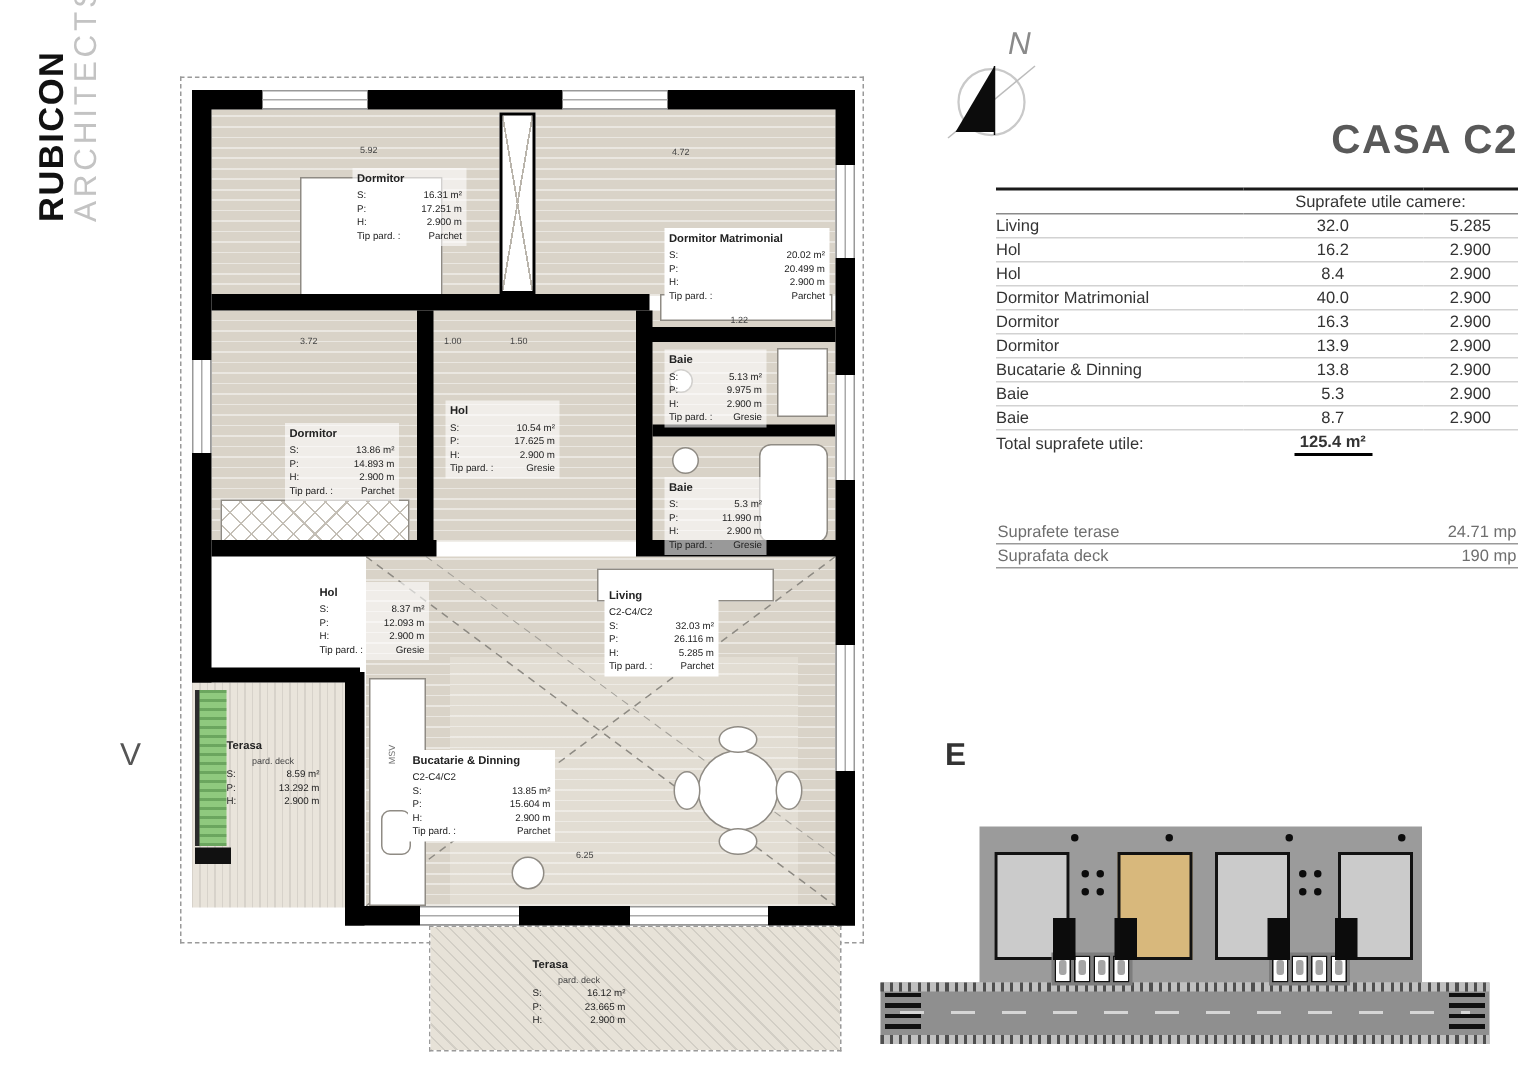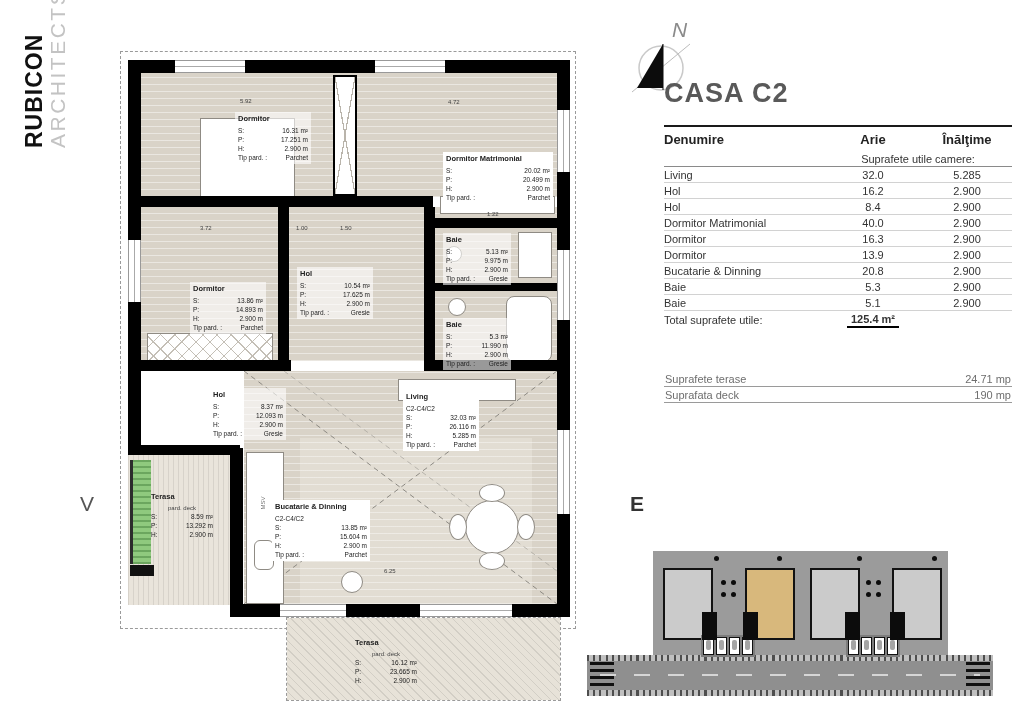--- a/index.html
+++ b/index.html
@@ -6,21 +6,21 @@
   html,body { width:1018px; height:720px; background:#fff; font-family:"Liberation Sans", sans-serif; overflow:hidden; }
   #stage { position:relative; width:1018px; height:720px; background:#fff; }
 
   
   #brand { position:absolute; left:22px; top:148px; transform:rotate(-90deg); transform-origin:0 0; white-space:nowrap; }
   #brand .l1 { font-size:23px; font-weight:800; letter-spacing:1px; color:#111; line-height:1.05; }
   #brand .l2 { font-size:21px; font-weight:400; letter-spacing:2.5px; color:#c3c3c3; line-height:1.1; }
 
   
   #panel { position:absolute; left:664px; top:78px; width:348px; }
-  #title { text-align:left; font-size:27px; font-weight:bold; color:#595959; letter-spacing:1px; }
+  #title { text-align:right; font-size:27px; font-weight:bold; color:#595959; letter-spacing:1px; }
   #subtitle { text-align:center; font-size:16.5px; font-weight:bold; color:#4a4a4a; margin-top:22px; letter-spacing:.2px; }
   #areatable { width:100%; border-collapse:collapse; margin-top:16px; border-top:2px solid #1a1a1a; }
   #areatable th { font-size:13px; font-weight:bold; color:#222; padding:5px 0 4px; }
   #areatable th.c1 { text-align:left; width:160px; }
   #areatable th.c2 { text-align:center; width:98px; }
   #areatable th.c3 { text-align:center; width:90px; }
   #areatable td { font-size:11px; color:#333; padding:1.5px 0; }
   tr.sub td { font-size:10px; color:#555; text-align:center; border-bottom:1px solid #8a8a8a; padding:2px 0 3px; }
   tr.datarow td { border-bottom:1px solid #d2d2d2; }
   tr.datarow td.n { text-align:left; }
@@ -392,25 +392,20 @@
   <div class="dim" style="left:296px;top:225px;">1.00</div>
   <div class="dim" style="left:340px;top:225px;">1.50</div>
   <div class="dim" style="left:384px;top:568px;">6.25</div>
   <div class="dim" style="left:487px;top:211px;">1.22</div>
 
   <div id="panel">
     <div id="title">CASA C2</div>
 
     <table id="areatable">
       <thead>
-        <tr>
-          <th class="c1">Denumire</th>
-          <th class="c2">Arie</th>
-          <th class="c3">Înălţime</th>
-        </tr>
         <tr class="sub">
           <td></td>
           <td colspan="2">Suprafete utile camere:</td>
         </tr>
       </thead>
       <tbody>
         <tr class="datarow">
           <td class="n">Living</td>
           <td class="a">32.0</td>
           <td class="h">5.285</td>
@@ -435,31 +430,31 @@
           <td class="a">16.3</td>
           <td class="h">2.900</td>
         </tr>
         <tr class="datarow">
           <td class="n">Dormitor</td>
           <td class="a">13.9</td>
           <td class="h">2.900</td>
         </tr>
         <tr class="datarow">
           <td class="n">Bucatarie &amp; Dinning</td>
-          <td class="a">20.8</td>
+          <td class="a">13.8</td>
           <td class="h">2.900</td>
         </tr>
         <tr class="datarow">
           <td class="n">Baie</td>
           <td class="a">5.3</td>
           <td class="h">2.900</td>
         </tr>
         <tr class="datarow">
           <td class="n">Baie</td>
-          <td class="a">5.1</td>
+          <td class="a">8.7</td>
           <td class="h">2.900</td>
         </tr>
         <tr class="totalrow">
           <td>Total suprafete utile:</td>
           <td style="text-align:center;"><span id="total-val">125.4 m²</span></td>
           <td></td>
         </tr>
       </tbody>
     </table>
 

